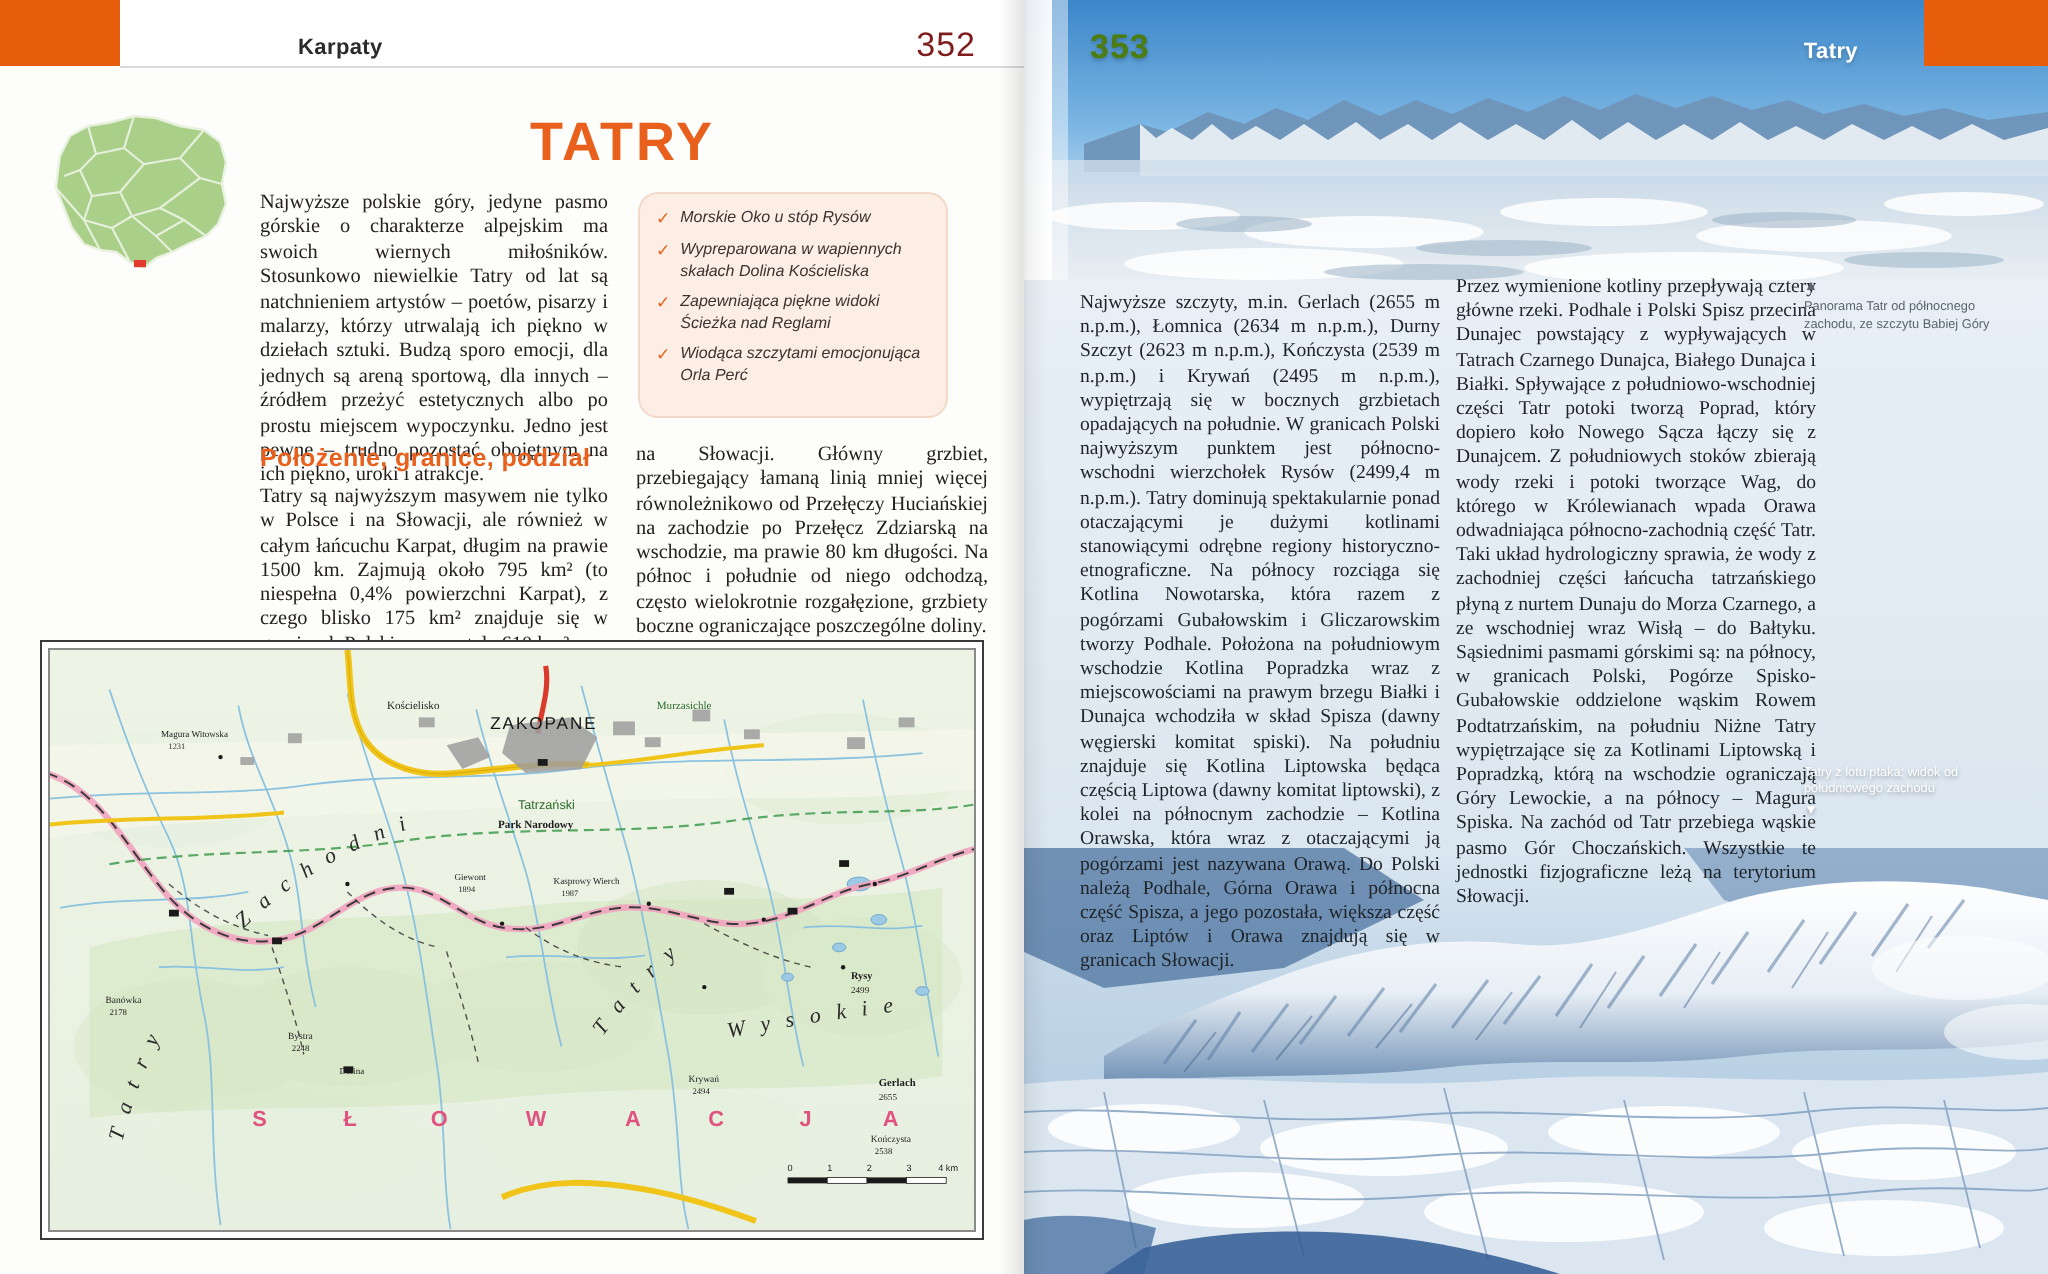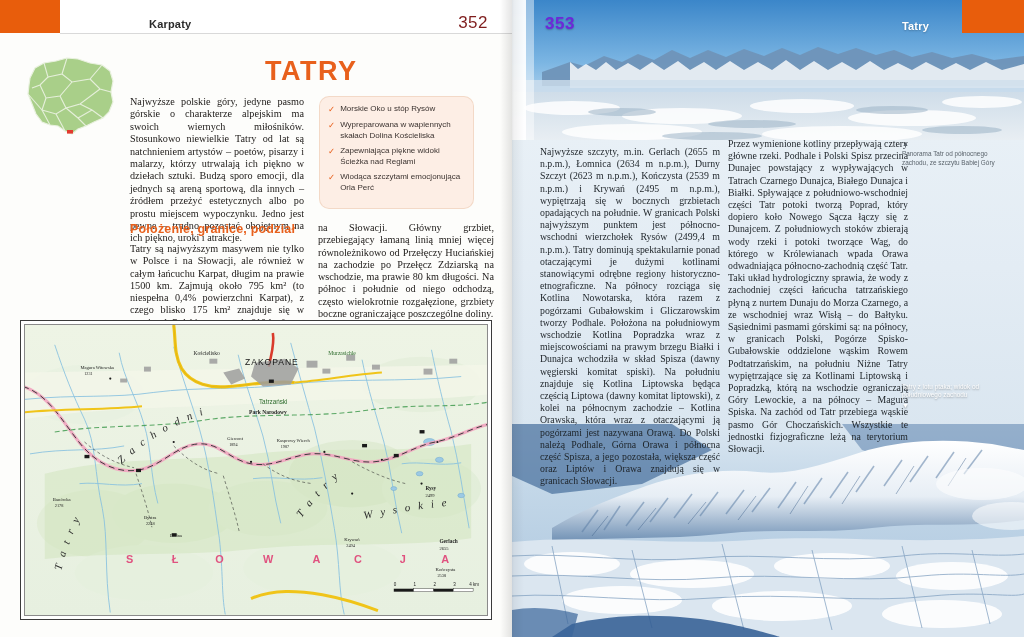--- a/index.html
+++ b/index.html
@@ -41,21 +41,21 @@
         border-radius:9px;overflow:hidden;
         background:#fdeee5;box-shadow:0 0 0 1px #f3d9c7;}
   .tbox-head{background:#e8601c;color:#ffffff;height:22px;line-height:22px;
              text-align:center;font-family:"Liberation Sans",sans-serif;
              font-size:11px;font-weight:bold;letter-spacing:.2px;}
   .tbox-head .chk{margin-left:6px;font-size:11px;}
   .tbox-body{padding:7px 8px 9px 8px;}
   .tb-item{display:flex;gap:5px;margin-bottom:5px;}
   .tb-item .tick{color:#e8601c;font-size:8.5px;line-height:11px;flex:0 0 auto;}
   .tb-item .txt{font-family:"Liberation Sans",sans-serif;font-size:8px;
-                line-height:10.6px;color:#3b3330;}
+                line-height:10.6px;color:#3b3330;font-style:italic;}
 
   
   .sec-head{position:absolute;left:130px;top:222px;
             font-family:"Liberation Sans",sans-serif;font-size:12.5px;
             font-weight:bold;color:#e8601c;letter-spacing:.2px;}
 
   .col-a{position:absolute;left:130px;top:243px;width:174px;
          font-size:10.2px;line-height:12.3px;color:#23201e;text-align:justify;}
   .col-b{position:absolute;left:318px;top:222px;width:176px;
          font-size:10.2px;line-height:12.3px;color:#23201e;text-align:justify;}
@@ -70,21 +70,21 @@
 
   
   .page-right{position:absolute;left:512px;top:0;width:512px;height:637px;
               overflow:hidden;background:#dfe9f2;}
   .photo-top{position:absolute;left:0;top:0;width:512px;height:140px;overflow:hidden;}
   .photo-bottom{position:absolute;left:0;top:424px;width:512px;height:213px;overflow:hidden;}
   .mid-bg{position:absolute;left:0;top:136px;width:512px;height:292px;
           background:linear-gradient(180deg,#e8f0f6 0%,#e3ecf4 45%,#dae6f0 100%);}
   .hdr-right-page{position:absolute;left:33px;top:14px;
                   font-family:"Liberation Sans",sans-serif;font-size:17px;
-                  color:#6d28d9;font-weight:bold;letter-spacing:.5px;
+                  color:#4d7c0f;font-weight:bold;letter-spacing:.5px;
                   text-shadow:0 1px 2px rgba(0,0,0,.25);}
   .hdr-right-title{position:absolute;right:95px;top:20px;
                    font-family:"Liberation Sans",sans-serif;font-size:11px;
                    color:#ffffff;font-weight:bold;letter-spacing:.2px;
                    text-shadow:0 1px 2px rgba(0,0,0,.25);}
   .hdr-orange-right{position:absolute;right:0;top:0;width:62px;height:33px;
                     background:#e85d0c;}
 
   .rcol{position:absolute;font-size:9.8px;line-height:12.2px;color:#1d2328;
         text-align:justify;}

